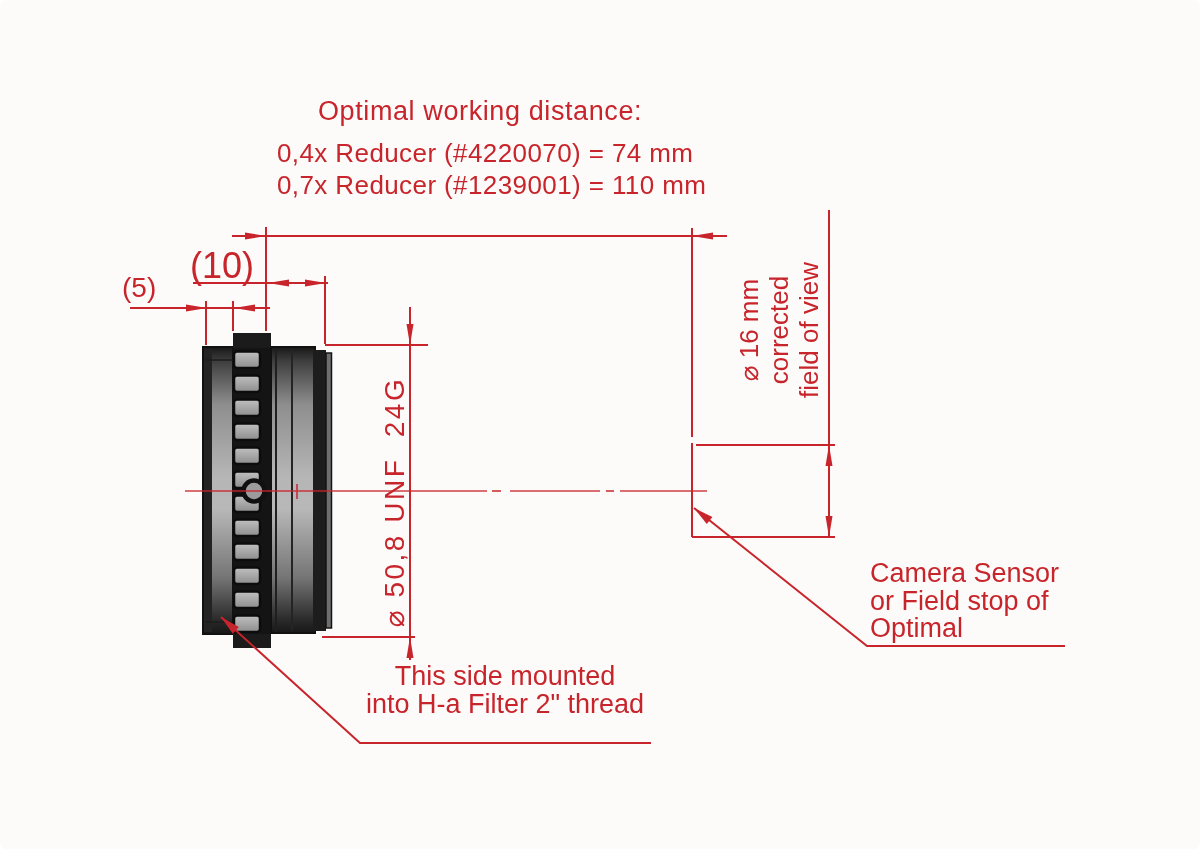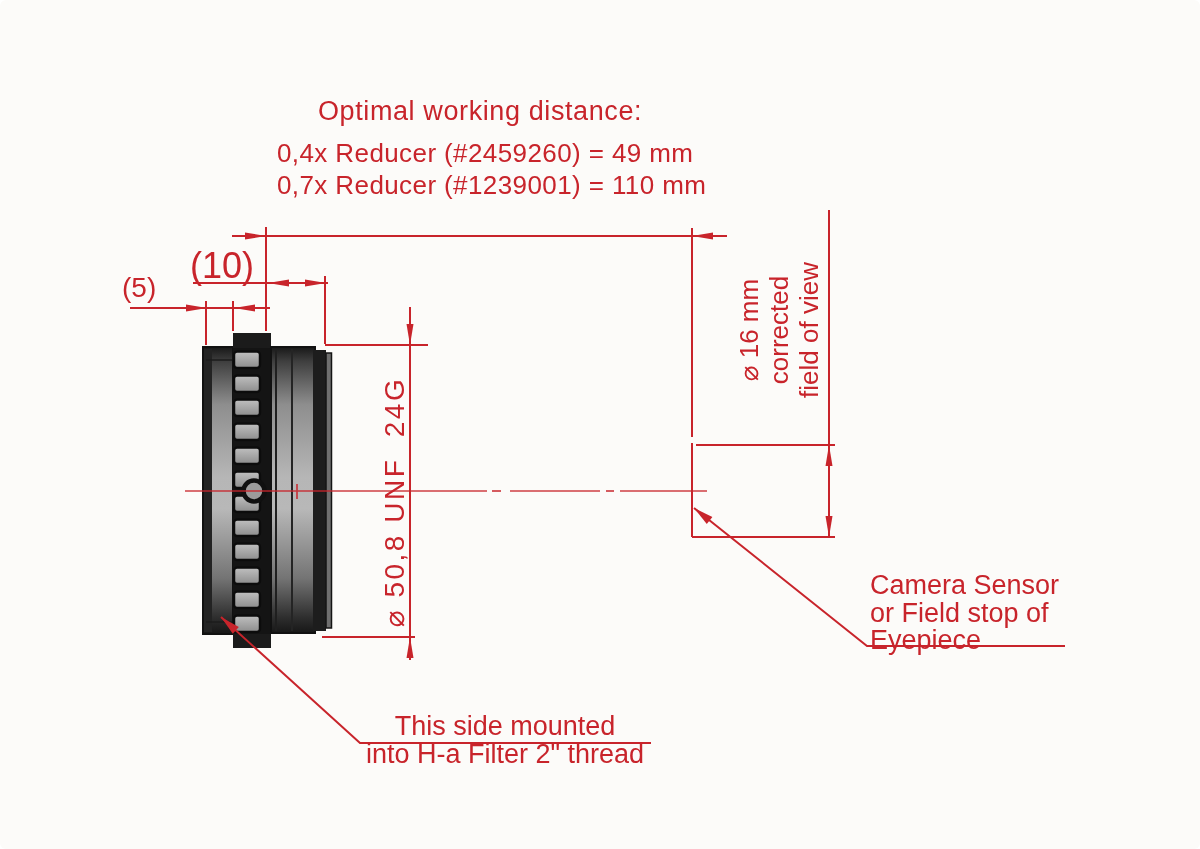--- a/index.html
+++ b/index.html
@@ -15,22 +15,22 @@
   .dim10{left:190px;top:245px;font-size:36px;}
   .dim5{left:122px;top:272px;font-size:28px;}
   .thread-label{
     left:394px;top:502px;font-size:28px;letter-spacing:2.5px;white-space:pre;
     transform:translate(-50%,-50%) rotate(-90deg);
   }
   .fov-label{
     left:779px;top:330px;font-size:26px;line-height:30px;text-align:center;
     transform:translate(-50%,-50%) rotate(-90deg);
   }
-  .sensor-label{left:870px;top:572px;font-size:27px;line-height:27.5px;}
-  .mount-label{left:355px;top:712px;width:300px;font-size:27px;line-height:28px;text-align:center;}
+  .sensor-label{left:870px;top:560px;font-size:27px;line-height:27.5px;}
+  .mount-label{left:355px;top:662px;width:300px;font-size:27px;line-height:28px;text-align:center;}
 </style>
 </head>
 <body>
 
 <div class="canvas">
 
   <svg width="1200" height="849" viewBox="0 0 1200 849">
     <defs>
       <linearGradient id="cyl" x1="0" y1="347" x2="0" y2="636" gradientUnits="userSpaceOnUse">
         <stop offset="0" stop-color="#181818"></stop>
@@ -125,38 +125,38 @@
       <polygon points="410,345 406.5,324 413.5,324"></polygon>
       <polygon points="410,637 406.5,658 413.5,658"></polygon>
       <polygon points="829,445 825.5,466 832.5,466"></polygon>
       <polygon points="829,537 825.5,516 832.5,516"></polygon>
       <polygon points="694,508 706.8,524 712.4,517"></polygon>
       <polygon points="221,617 232.8,633.8 238.8,627.1"></polygon>
     </g>
   </svg>
 
   <div class="rtxt title">Optimal working distance:</div>
-  <div class="rtxt spec1">0,4x Reducer (#2459260) = 49 mm</div>
+  <div class="rtxt spec1">0,4x Reducer (#4220070) = 74 mm</div>
   <div class="rtxt spec2">0,7x Reducer (#1239001) = 110 mm</div>
 
   <div class="rtxt dim10">(10)</div>
   <div class="rtxt dim5">(5)</div>
 
   <div class="rtxt thread-label">⌀ 50,8 UNF  24G</div>
 
   <div class="rtxt fov-label">
     <div>⌀ 16 mm</div>
     <div>corrected</div>
     <div>field of view</div>
   </div>
 
   <div class="rtxt sensor-label">
     <div>Camera Sensor</div>
     <div>or Field stop of</div>
-    <div>Eyepiece</div>
+    <div>Optimal</div>
   </div>
 
   <div class="rtxt mount-label">
     <div>This side mounted</div>
     <div>into H-a Filter 2" thread</div>
   </div>
 
 </div>
 
 </body></html>

